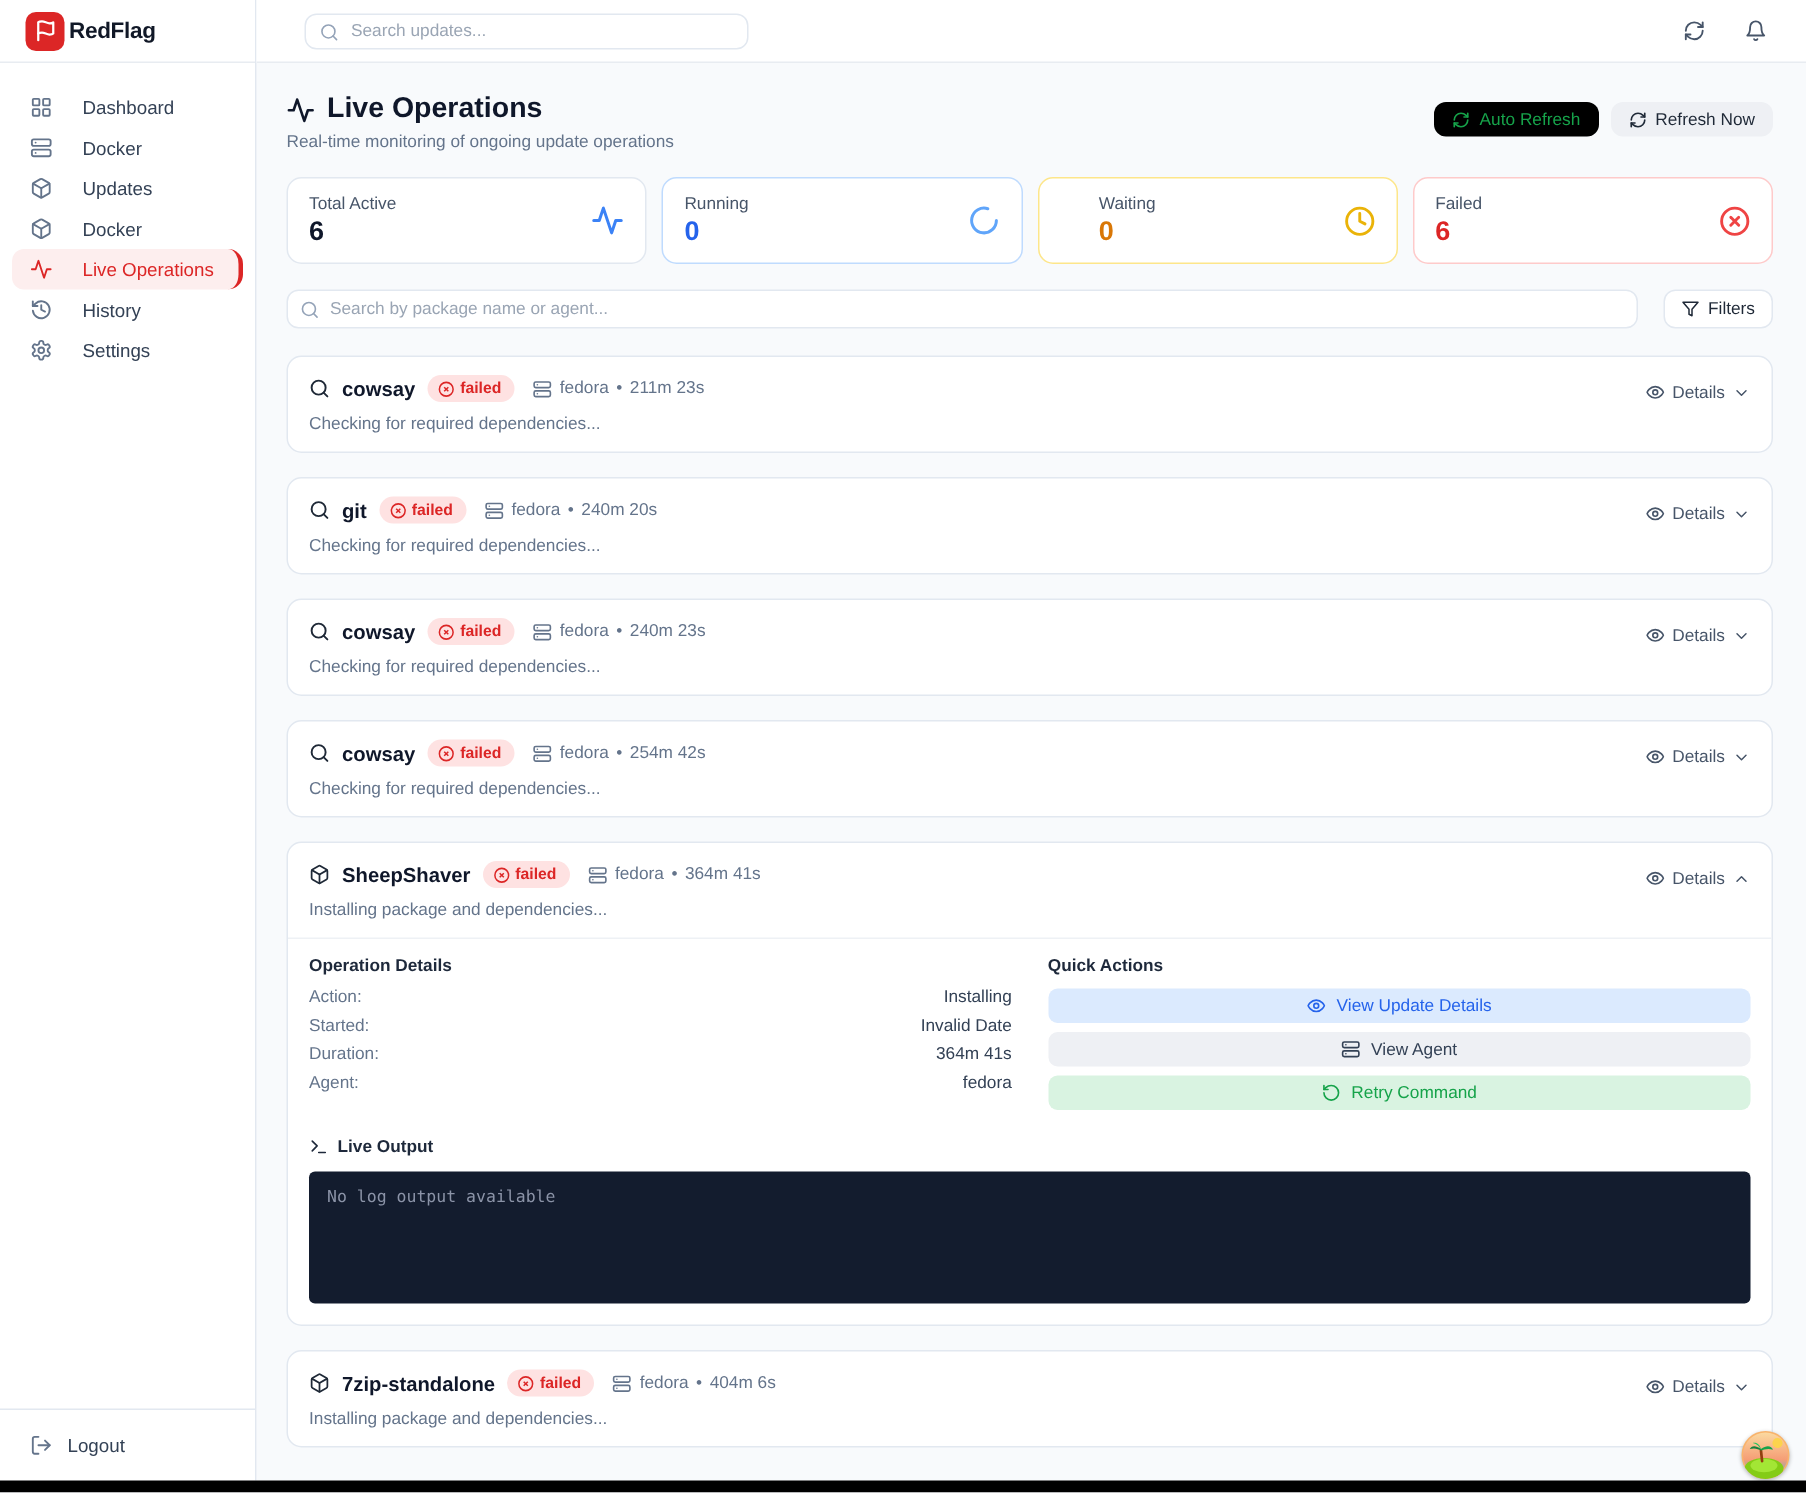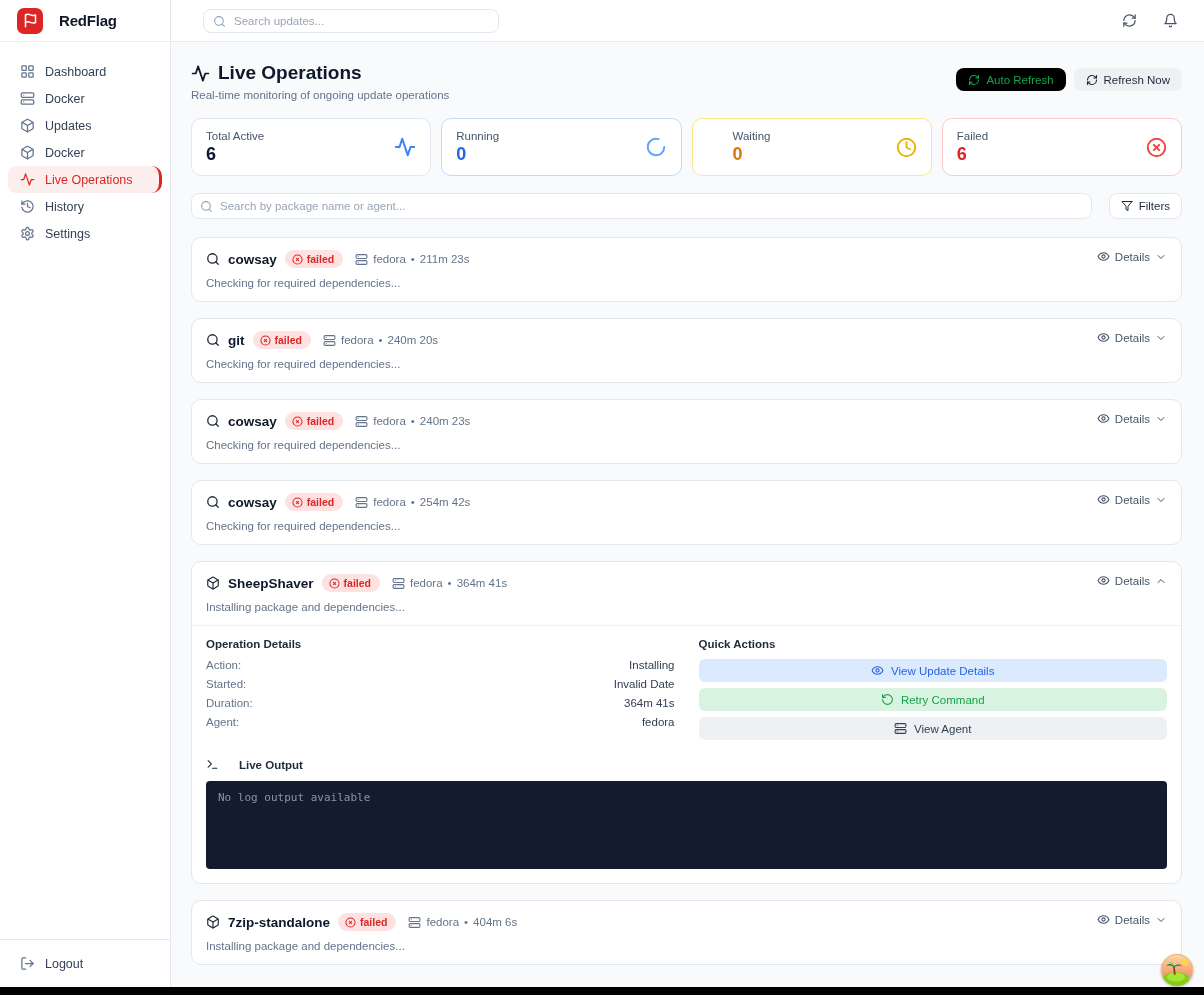--- a/index.html
+++ b/index.html
@@ -15,30 +15,30 @@
 
   .app { display:flex; height:987px; }
 
   
   .sidebar {
     width:171px; background:#fff; border-right:1px solid #e2e8f0;
     display:flex; flex-direction:column; flex-shrink:0;
   }
   .logo-row {
     height:42px; border-bottom:1px solid #e8ecf1;
-    display:flex; align-items:center; gap:16px; padding:0 17px;
+    display:flex; align-items:center; gap:3px; padding:0 17px;
   }
   .logo-box {
     width:26px; height:26px; background:#dc2626; border-radius:7px;
     display:flex; align-items:center; justify-content:center;
   }
   .brand-name { font-size:15px; font-weight:700; color:#111827; letter-spacing:-.2px; }
   .nav { padding:16px 8px 0 8px; }
   .nav-item {
-    display:flex; align-items:center; gap:10px;
+    display:flex; align-items:center; gap:20px;
     height:27px; padding:0 12px; border-radius:8px;
     font-size:12.5px; color:#334155; cursor:pointer; margin-bottom:0;
   }
   .nav-item svg { color:#64748b; }
   .nav-item.active {
     background:#fdeeee; color:#dc2626; border-right:3px solid #dc2626;
     border-top-right-radius:10px; border-bottom-right-radius:10px;
   }
   .nav-item.active svg { color:#dc2626; }
   .logout-row {
@@ -109,21 +109,21 @@
     background:#fff; border:1px solid #e2e8f0; border-radius:8px;
     font-size:11.5px; color:#1f2937; cursor:pointer; font-family:"Liberation Sans",sans-serif;
   }
 
   
   .ops-list { margin-top:18px; }
   .op-card {
     background:#fff; border:1px solid #e2e8f0; border-radius:10px;
     padding:12px 14px; margin-bottom:16px;
   }
-  .op-header { display:flex; align-items:flex-start; }
+  .op-header { display:flex; align-items:flex-end; }
   .op-left { display:flex; align-items:center; gap:8px; }
   .op-left svg.op-type { color:#1f2937; }
   .op-name { font-size:13.5px; font-weight:700; color:#0f172a; }
   .badge-failed {
     display:inline-flex; align-items:center; gap:4px;
     background:#fee2e2; color:#dc2626; border-radius:999px;
     font-size:10.5px; font-weight:600; padding:3px 9px 3px 7px;
   }
   .op-meta { display:flex; align-items:center; gap:5px; font-size:11.5px; color:#64748b; margin-left:4px; }
   .op-meta svg { color:#64748b; }
@@ -143,21 +143,21 @@
   .detail-row .val { color:#334155; font-weight:500; }
   .qa-btn {
     width:100%; display:flex; align-items:center; justify-content:center; gap:7px;
     height:23px; border:none; border-radius:6px; margin-bottom:6px;
     font-size:11.5px; cursor:pointer; font-family:"Liberation Sans",sans-serif; font-weight:500;
   }
   .qa-blue  { background:#dbeafe; color:#2563eb; }
   .qa-gray  { background:#eef0f4; color:#334155; }
   .qa-green { background:#d9f3e1; color:#16a34a; }
   .live-output { margin-top:12px; }
-  .live-output-title { display:flex; align-items:center; gap:20px; font-size:11.5px; font-weight:700; color:#1e293b; }
+  .live-output-title { display:flex; align-items:center; gap:6px; font-size:11.5px; font-weight:700; color:#1e293b; }
   .terminal {
     margin-top:10px; background:#131c2e; border-radius:4px; height:88px;
     padding:10px 12px; font-family:"DejaVu Sans Mono", monospace;
     font-size:11px; color:#8b93a7;
   }
 
   
   .bottom-strip { position:absolute; left:0; bottom:0; width:1204px; height:8px; background:#000; }
   .island-fab {
     position:absolute; right:11px; bottom:9px; width:32px; height:32px;
@@ -629,31 +629,31 @@
                 </div>
               </div>
               <div>
                 <div class="section-title">Quick Actions</div>
                 <button class="qa-btn qa-blue">
                   <svg width="13" height="13" viewBox="0 0 24 24" fill="none" stroke="currentColor" stroke-width="2" stroke-linecap="round" stroke-linejoin="round">
                       <use href="#i-eye"></use>
                     </svg>
                   <span>View Update Details</span>
                 </button>
+                <button class="qa-btn qa-gray">
+                  <svg width="13" height="13" viewBox="0 0 24 24" fill="none" stroke="currentColor" stroke-width="2" stroke-linecap="round" stroke-linejoin="round">
+                      <use href="#i-server"></use>
+                    </svg>
+                  <span>View Agent</span>
+                </button>
                 <button class="qa-btn qa-green">
                   <svg width="13" height="13" viewBox="0 0 24 24" fill="none" stroke="currentColor" stroke-width="2" stroke-linecap="round" stroke-linejoin="round">
                       <use href="#i-retry"></use>
                     </svg>
                   <span>Retry Command</span>
-                </button>
-                <button class="qa-btn qa-gray">
-                  <svg width="13" height="13" viewBox="0 0 24 24" fill="none" stroke="currentColor" stroke-width="2" stroke-linecap="round" stroke-linejoin="round">
-                      <use href="#i-server"></use>
-                    </svg>
-                  <span>View Agent</span>
                 </button>
               </div>
             </div>
             <div class="live-output">
               <div class="live-output-title">
                 <svg width="13" height="13" viewBox="0 0 24 24" fill="none" stroke="currentColor" stroke-width="2" stroke-linecap="round" stroke-linejoin="round">
                     <use href="#i-terminal"></use>
                   </svg>
                 <span>Live Output</span>
               </div>

